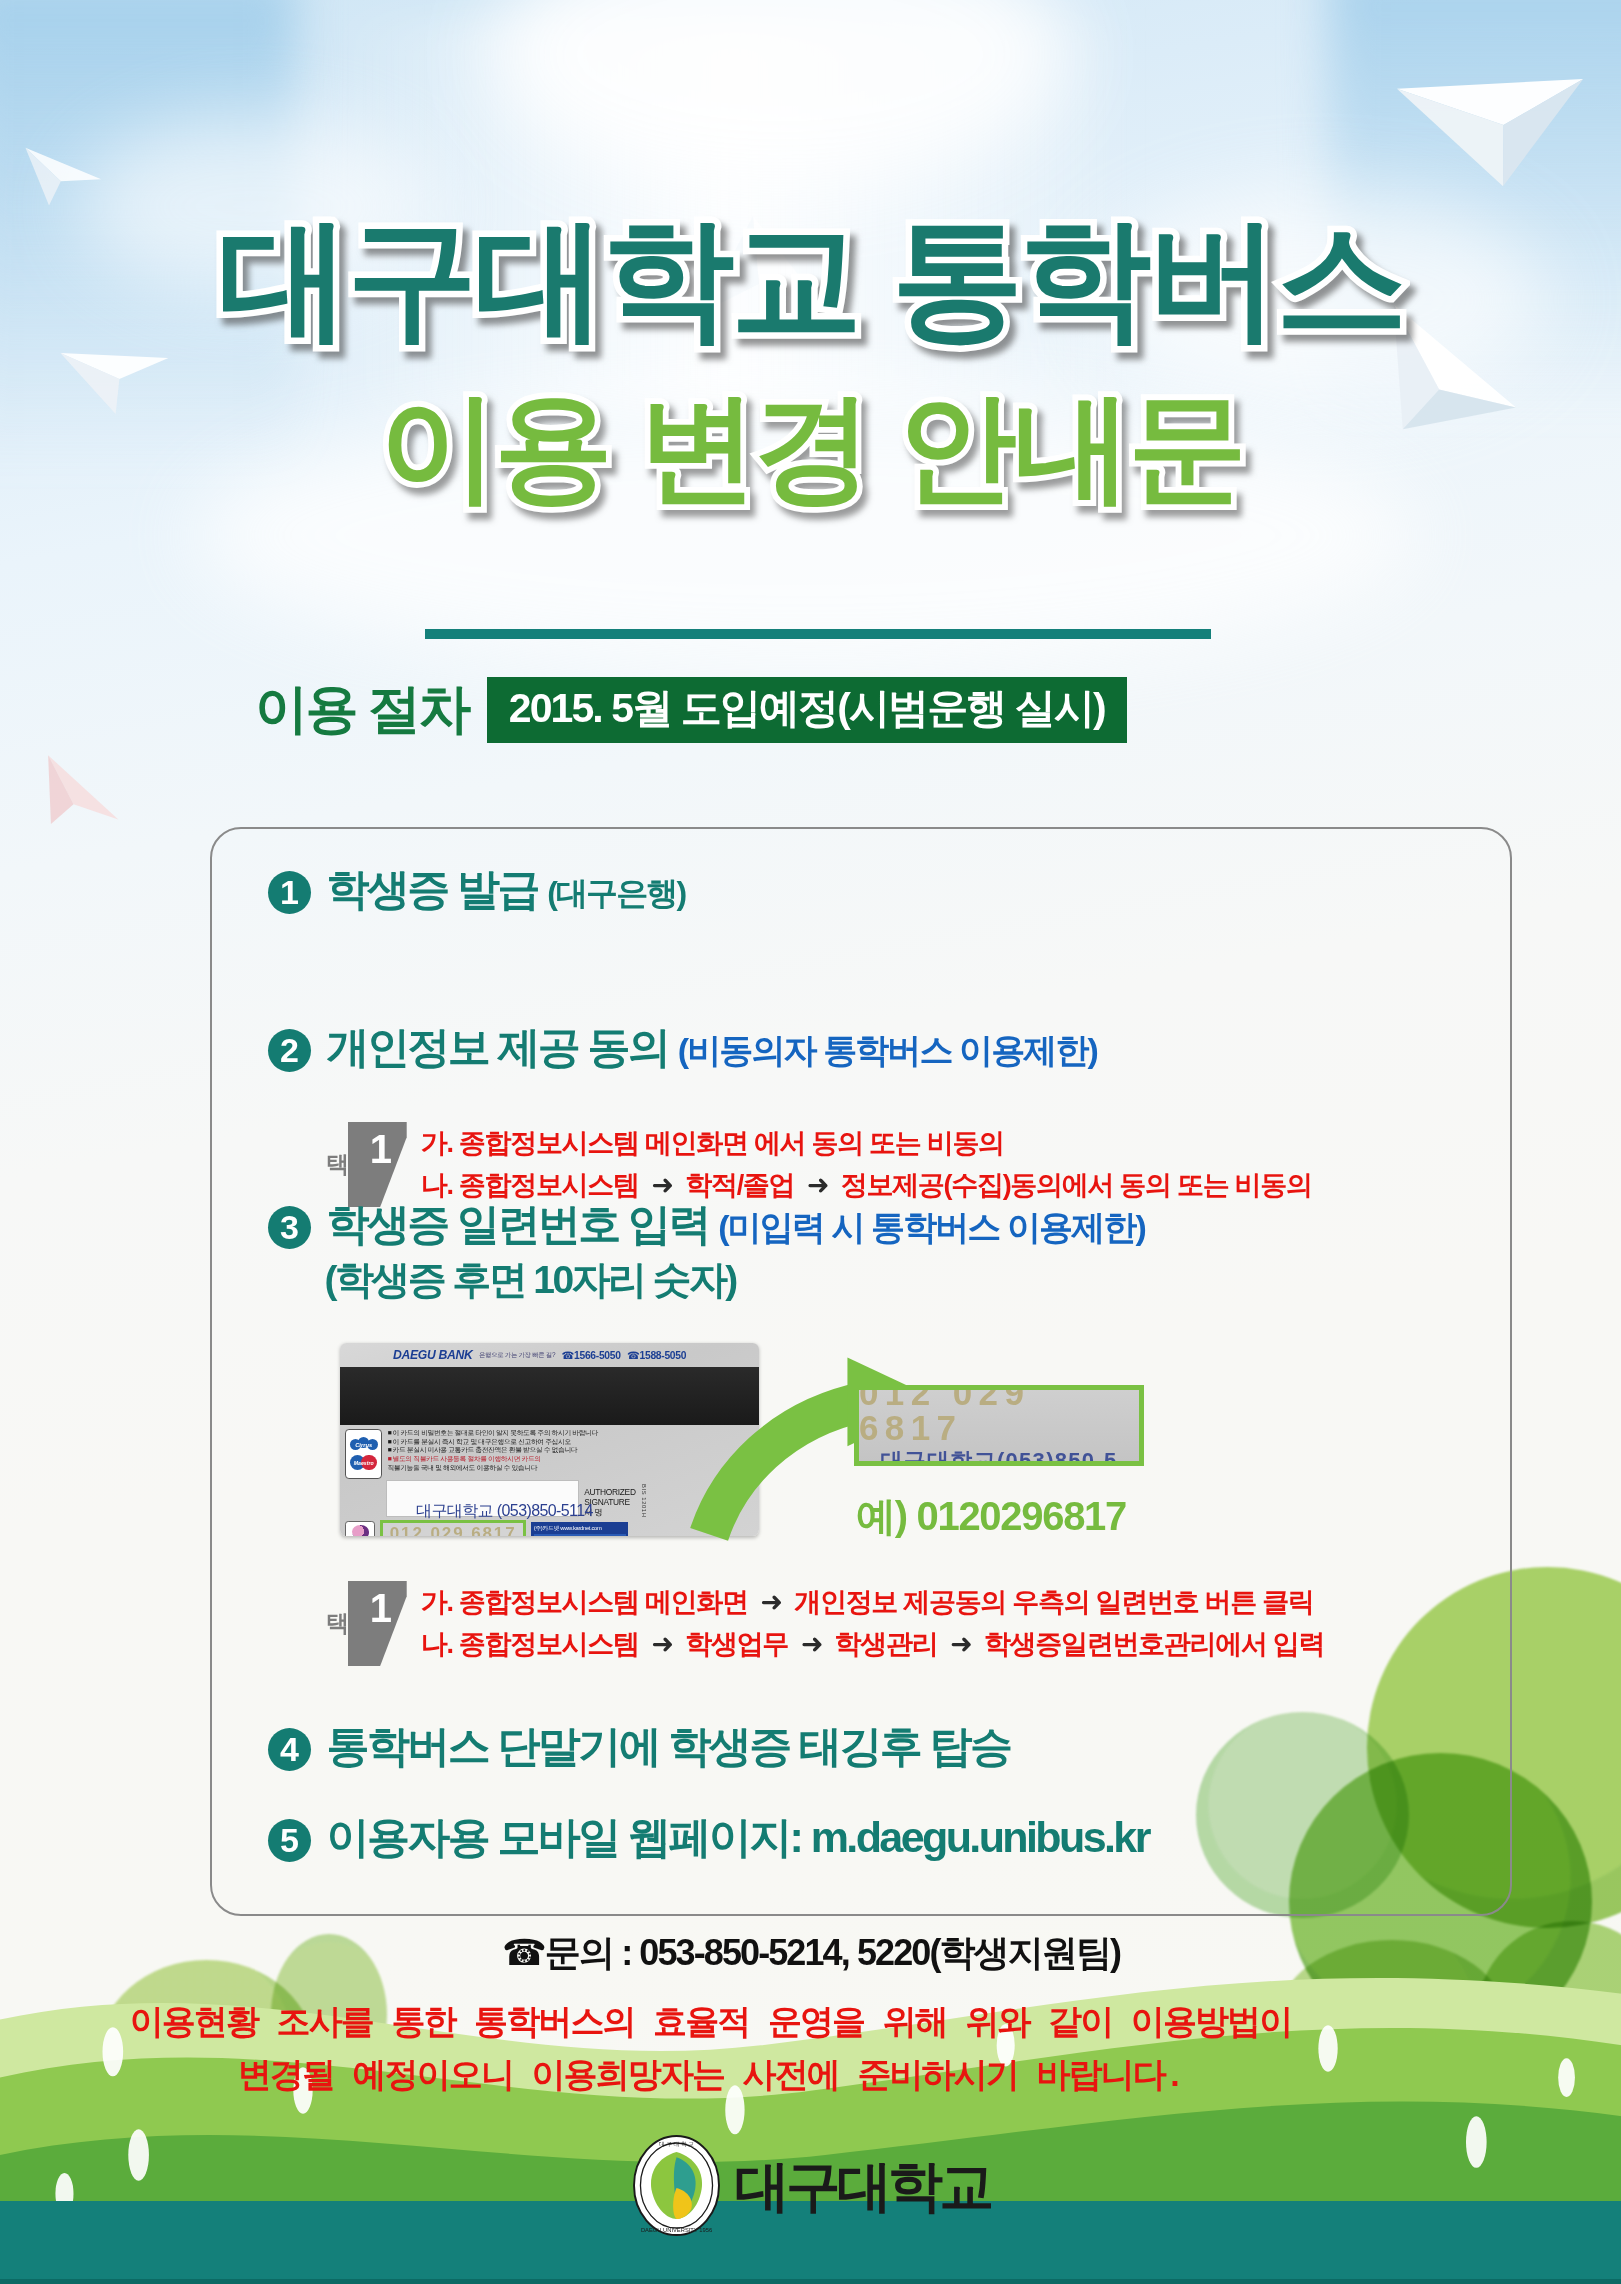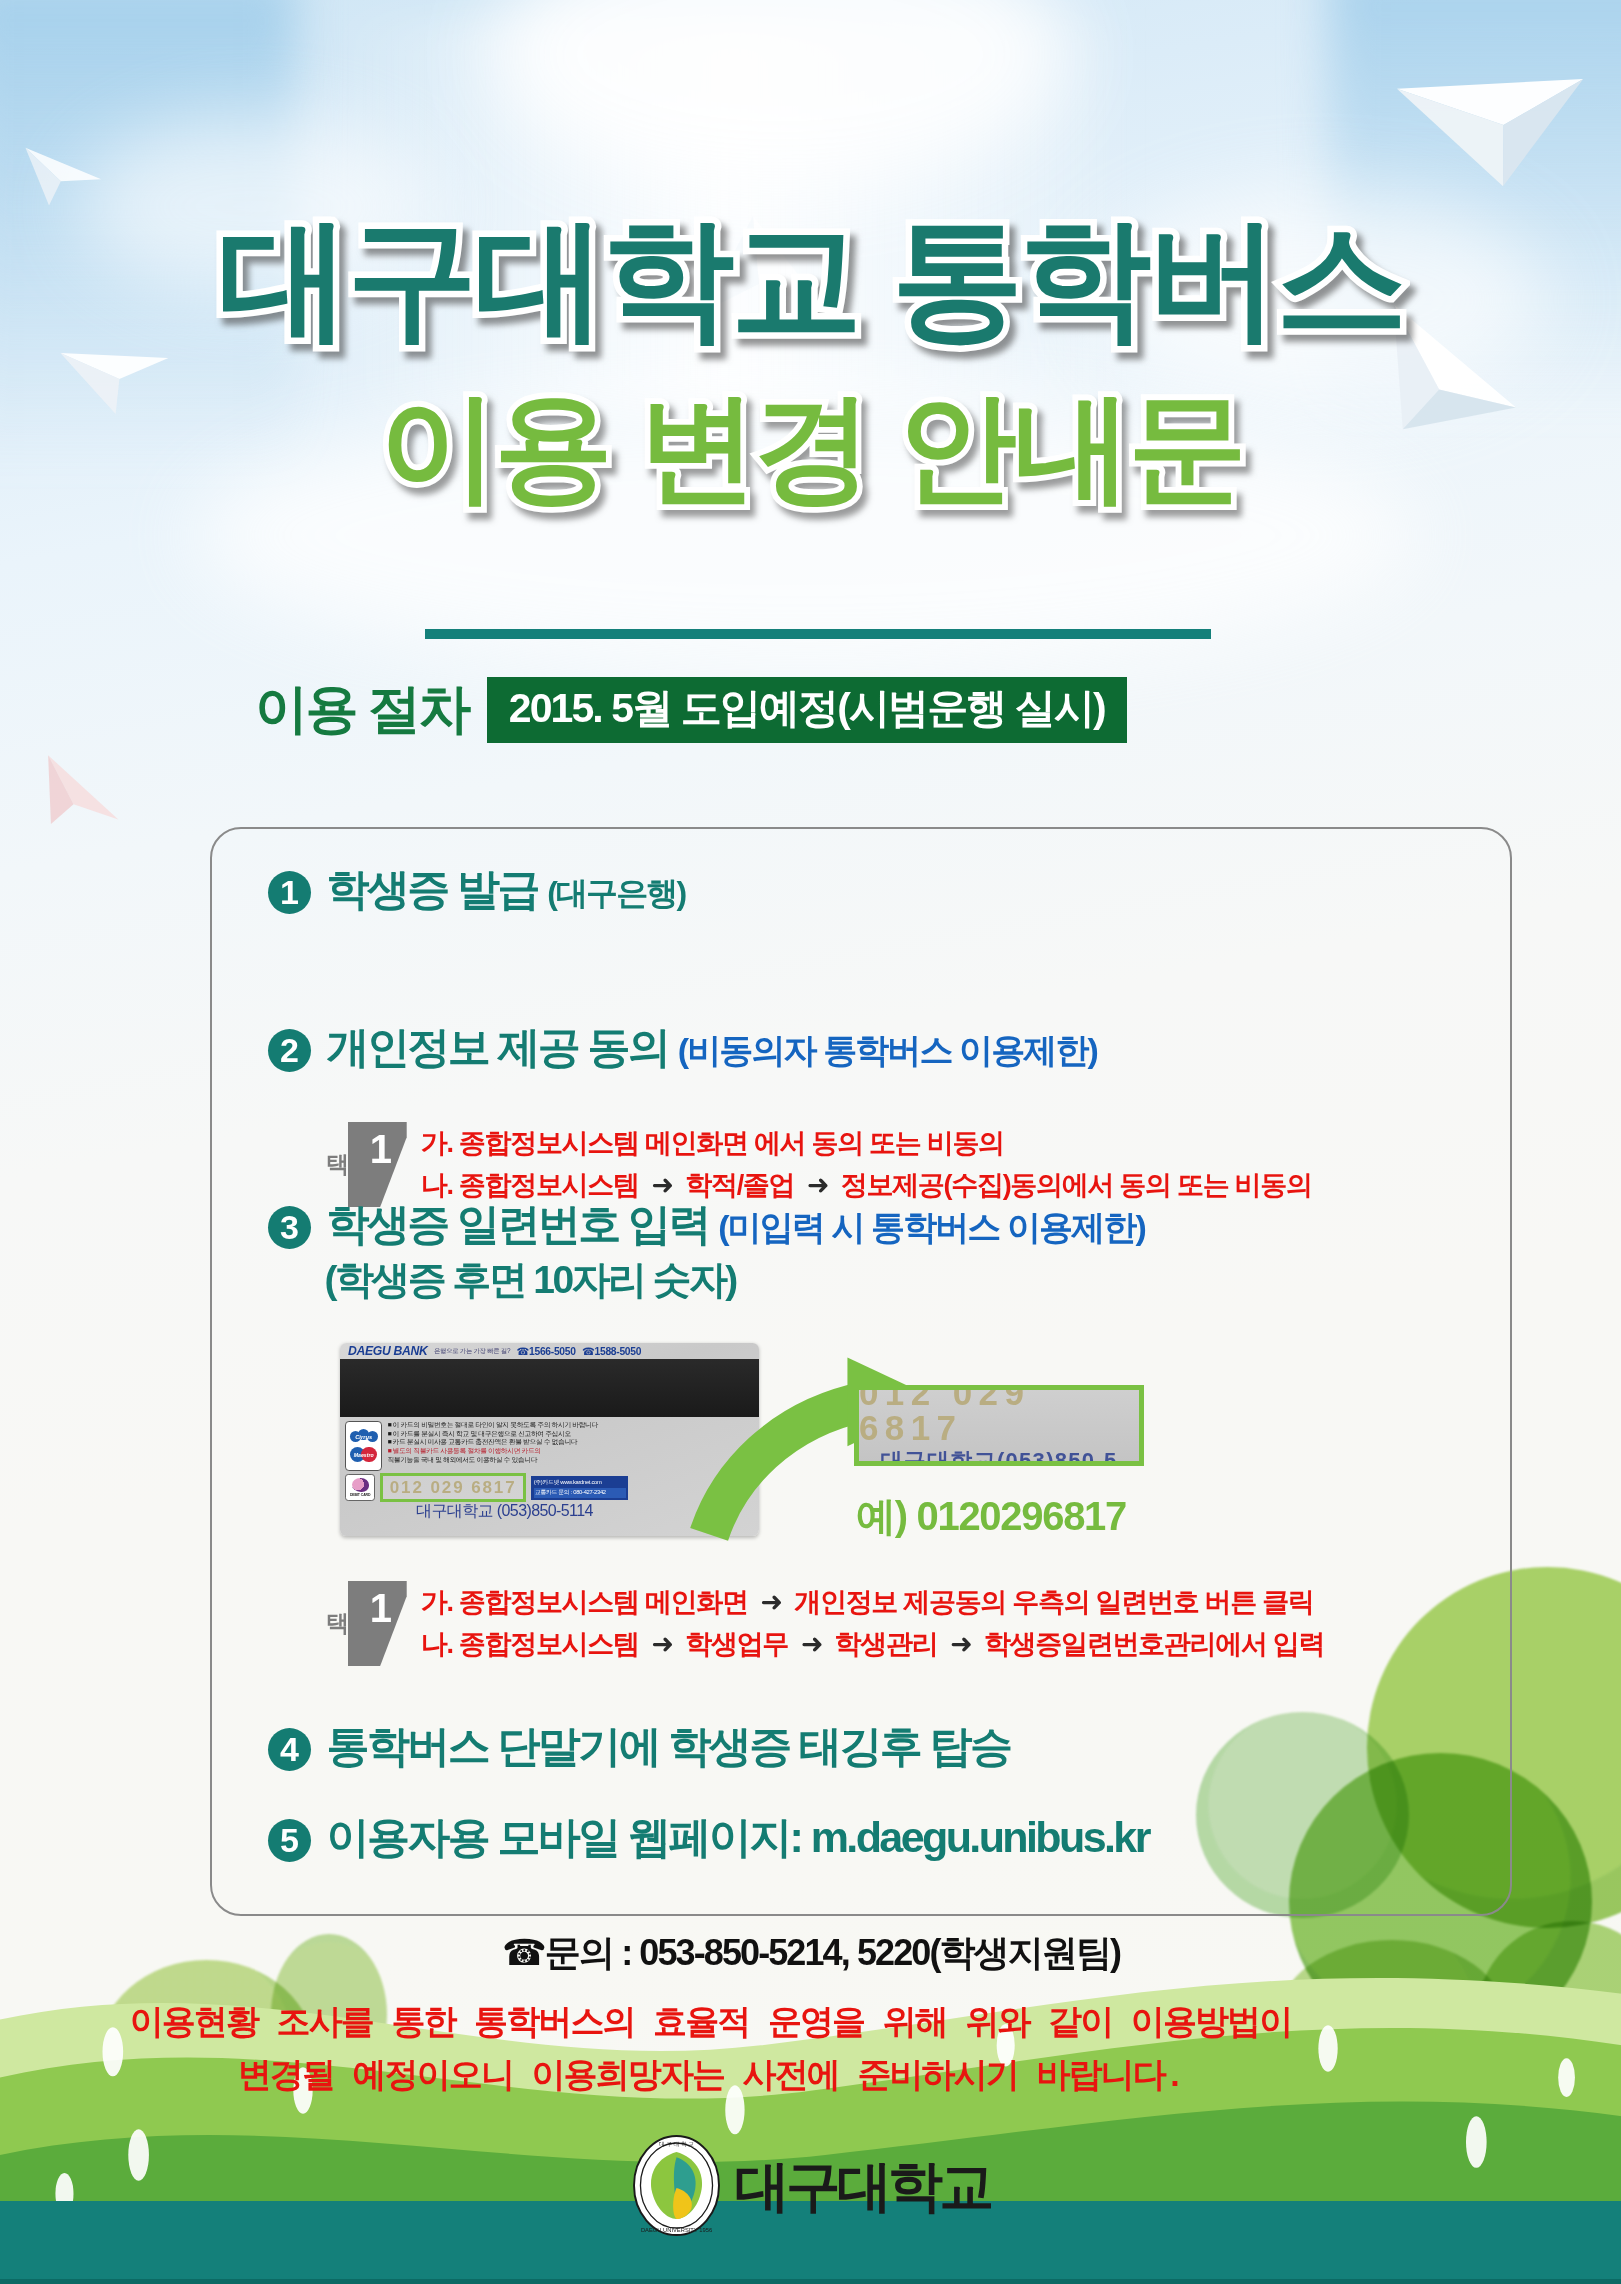--- a/index.html
+++ b/index.html
@@ -105,21 +105,21 @@
   .pick-lines { margin-left:14px; }
   .pick-line { font-size:27px; font-weight:bold; color:#e8140f; letter-spacing:-1.3px; white-space:nowrap; line-height:1.55;}
   .arr { color:#2b2b2b; font-weight:bold; padding:0 6.4px; }
 
   
   .card {
     position:absolute; top:1343px; left:340px; width:419px; height:193px;
     background:linear-gradient(160deg,#d8d8d8 0%, #c9c9c9 40%, #d3d3d3 100%);
     border-radius:6.4px; box-shadow:0 1.9px 3.9px rgba(0,0,0,.25); overflow:hidden;
   }
-  .card-top { height:16px; display:flex; align-items:center; gap:6.4px; padding:0 8px; }
+  .card-top { height:24px; display:flex; align-items:center; gap:6.4px; padding:0 23px;margin-left:30px; }
   .bank-name { font-size:12.2px; font-weight:bold; color:#1b3e93; letter-spacing:-0.3px; font-style:italic;}
   .bank-tag { font-size:6.4px; color:#3b3b6e; letter-spacing:-0.3px;}
   .bank-tel { font-size:10.3px; color:#1b3e93; font-weight:bold; letter-spacing:-0.3px;}
   .magstripe { height:58px; background:linear-gradient(180deg,#2a2a2a,#1a1a1a); }
   .card-mid { display:flex; padding:3.9px 5.2px 0 5.2px; gap:5.2px; }
   .logos { width:37px; height:50px; background:#fff; border:1.3px solid #555; border-radius:3.9px; display:flex; flex-direction:column; align-items:center; justify-content:center; gap:0.6px; flex:0 0 auto;}
   .cirrus { width:28px; height:17px; position:relative;}
   .cirrus i { position:absolute; width:11px; height:11px; border-radius:50%; background:#1f5fb0;}
   .cirrus i:nth-child(1){left:0;top:2.6px;} .cirrus i:nth-child(2){left:8.4px;top:0;} .cirrus i:nth-child(3){left:17px;top:2.6px;}
   .cirrus b { position:absolute; inset:0; display:flex; align-items:center; justify-content:center; color:#fff; font-size:5.8px; font-style:italic; font-weight:bold;}
@@ -334,20 +334,29 @@
         </div>
       </div>
       <div class="card-notes">
         <div>■ 이 카드의 비밀번호는 절대로 타인이 알지 못하도록 주의 하시기 바랍니다</div>
         <div>■ 이 카드를 분실시 즉시 학교 및 대구은행으로 신고하여 주십시오</div>
         <div>■ 카드 분실시 미사용 교통카드 충전잔액은 환불 받으실 수 없습니다</div>
         <div class="rd">■ 별도의 직불카드 사용등록 절차를 이행하시면 카드의</div>
         <div>직불기능을 국내 및 해외에서도 이용하실 수 있습니다</div>
       </div>
     </div>
+    <div class="sig-row">
+      <div class="sig-box"></div>
+      <div class="sig-text">
+        <div>AUTHORIZED</div>
+        <div>SIGNATURE</div>
+        <div>서      명</div>
+      </div>
+      <div class="sig-vert">BIS 1201H</div>
+    </div>
     <div class="card-bottom">
       <div class="debit">
         <div class="mark"></div>
         <div class="lbl">DEBIT CARD</div>
       </div>
       <div class="serial-hl">012  029  6817</div>
       <div class="kardnet">
         <div>
           <span>(주)카드넷</span>
           <span>www.kardnet.com</span>

